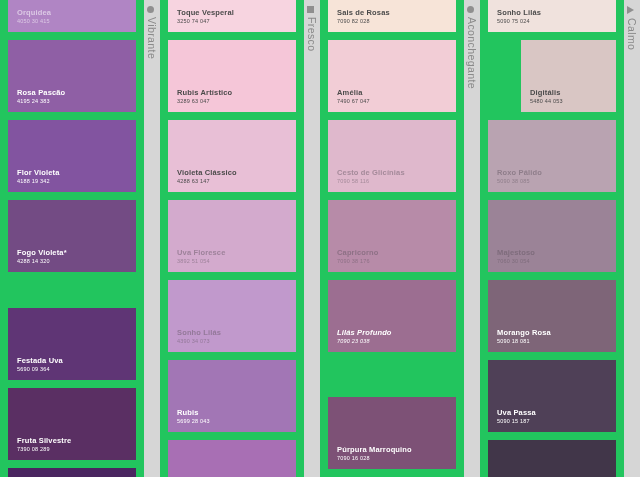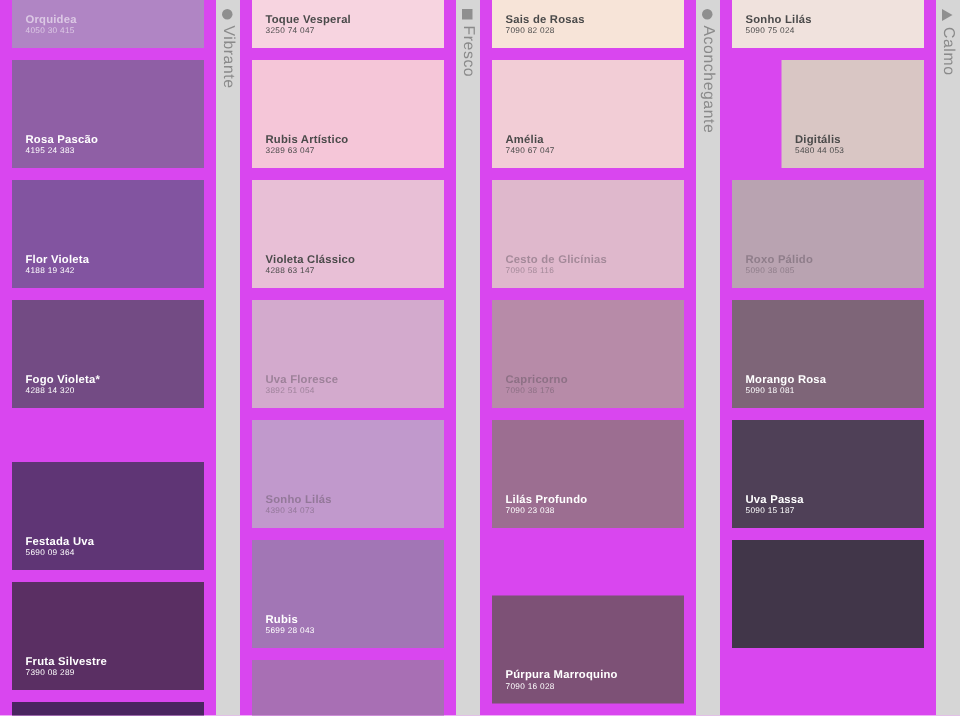--- a/index.html
+++ b/index.html
@@ -12,21 +12,21 @@
     width: 640px;
     height: 477px;
     overflow: hidden;
     font-family: "Liberation Sans", sans-serif;
   }
 
   #palette-page {
     position: relative;
     width: 640px;
     height: 477px;
-    background: #d946ef;
+    background: #22c55e;
     display: flex;
     align-items: stretch;
   }
 
   
   .divider {
     position: relative;
     width: 16px;
     flex: 0 0 16px;
     background: #d6d6d6;
@@ -251,21 +251,21 @@
         <span class="swatch-name">Cesto de Glicínias</span>
         <span class="swatch-code">7090 58 116</span>
       </div>
     </div>
     <div class="swatch text-muteddark" style="background-color: rgb(183, 139, 168);">
       <div class="swatch-text">
         <span class="swatch-name">Capricorno</span>
         <span class="swatch-code">7090 38 176</span>
       </div>
     </div>
-    <div class="swatch text-light" style="background-color: rgb(156, 110, 145);">
+    <div class="swatch text-light" style="background-color: rgb(156, 110, 145); font-style: italic;">
       <div class="swatch-text">
         <span class="swatch-name">Lilás Profundo</span>
         <span class="swatch-code">7090 23 038</span>
       </div>
     </div>
     <div class="swatch text-light" style="background-color: rgb(125, 81, 118); margin-top: 37px;">
       <div class="swatch-text">
         <span class="swatch-name">Púrpura Marroquino</span>
         <span class="swatch-code">7090 16 028</span>
       </div>
@@ -296,20 +296,26 @@
         <span class="swatch-name">Digitális</span>
         <span class="swatch-code">5480 44 053</span>
       </div>
     </div>
     <div class="swatch text-muteddark" style="background-color: rgb(185, 163, 177);">
       <div class="swatch-text">
         <span class="swatch-name">Roxo Pálido</span>
         <span class="swatch-code">5090 38 085</span>
       </div>
     </div>
+    <div class="swatch text-muteddark" style="background-color: rgb(155, 131, 151);">
+      <div class="swatch-text">
+        <span class="swatch-name">Majestoso</span>
+        <span class="swatch-code">7060 30 054</span>
+      </div>
+    </div>
     <div class="swatch text-light" style="background-color: rgb(126, 101, 120);">
       <div class="swatch-text">
         <span class="swatch-name">Morango Rosa</span>
         <span class="swatch-code">5090 18 081</span>
       </div>
     </div>
     <div class="swatch text-light" style="background-color: rgb(79, 64, 87); padding-left: 16px;">
       <div class="swatch-text">
         <span class="swatch-name">Uva Passa</span>
         <span class="swatch-code">5090 15 187</span>

